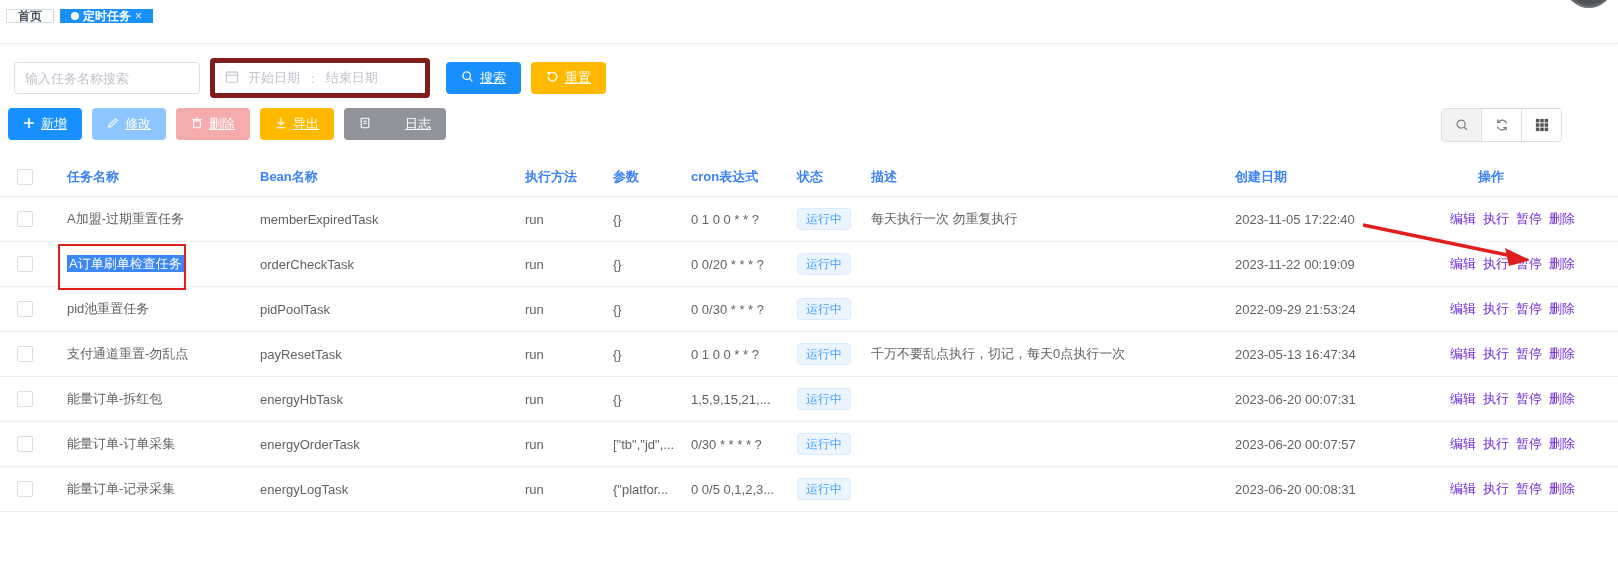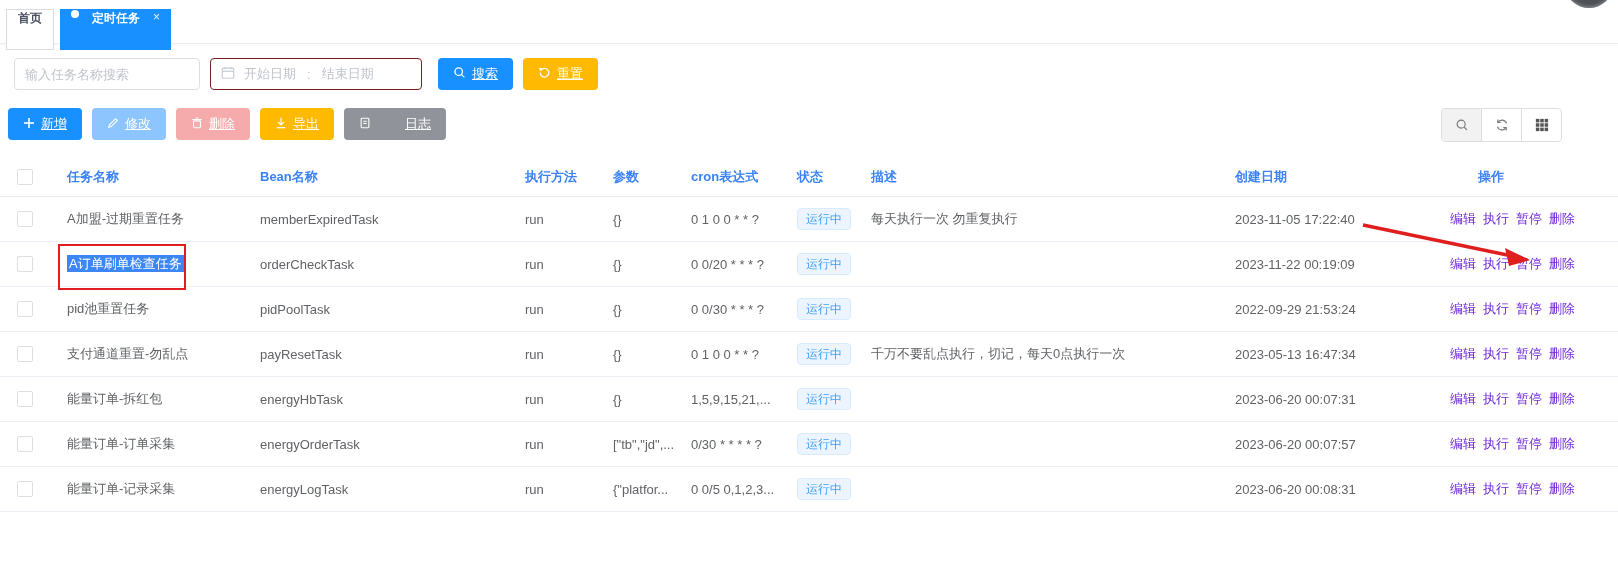--- a/index.html
+++ b/index.html
@@ -3,36 +3,36 @@
 <meta charset="utf-8">
 <style>
   html,body{margin:0;padding:0;background:#fff;}
   .app{position:relative;width:1618px;height:570px;background:#fff;overflow:hidden;
        font-family:"Liberation Sans","DejaVu Sans",sans-serif;color:#606266;}
 
   
   .tabbar{position:absolute;top:0;left:0;width:100%;height:44px;background:#fff;
           border-bottom:1px solid #ededed;box-shadow:0 1px 3px rgba(0,0,0,.04);
           display:flex;align-items:flex-start;padding-top:9px;box-sizing:border-box;}
-  .tab{height:41px;display:flex;align-items:flex-start;font-size:12px;box-sizing:border-box;cursor:pointer;}
+  .tab{height:14px;display:flex;align-items:center;font-size:12px;box-sizing:border-box;cursor:pointer;}
   .tab-home{margin-left:6px;border:1px solid #d8dce5;background:#fff;color:#495060;padding:0 11px;font-weight:bold;}
-  .tab-active{margin-left:6px;background:#1890ff;border:1px solid #1890ff;color:#fff;padding:0 10px;gap:13px;font-weight:bold;}
+  .tab-active{margin-left:6px;background:#1890ff;border:1px solid #1890ff;color:#fff;padding:0 10px;gap:4px;font-weight:bold;}
   .tab-dot{width:8px;height:8px;border-radius:50%;background:#fff;display:inline-block;}
   .tab-close{font-size:12px;font-weight:normal;opacity:.9;}
 
   
   .corner-circle{position:absolute;left:1566px;top:-34px;width:46px;height:42px;border-radius:50%;
                  background:#4e5257;box-shadow:inset 0 -2px 3px rgba(255,255,255,.25);}
 
   
   .search-row{position:absolute;top:58px;left:14px;display:flex;align-items:center;gap:10px;}
   .name-input{width:164px;height:30px;border:1px solid #dcdee2;border-radius:4px;padding:0 10px;
               font-size:13px;color:#606266;outline:none;font-family:inherit;}
   .name-input::placeholder{color:#bfc3cb;}
-  .date-range{width:190px;height:30px;border:1px solid #7f1d1d;border-radius:4px;display:flex;
+  .date-range{width:190px;height:30px;border:5px solid #7f1d1d;border-radius:4px;display:flex;
               align-items:center;padding:0 10px;gap:9px;color:#bfc3cb;font-size:13px;background:#fff;cursor:pointer;}
   .date-range .sep{margin:0 2px;}
   .btn{height:32px;border:none;border-radius:4px;font-size:13px;color:#fff;display:flex;
        align-items:center;gap:6px;padding:0 15px;cursor:pointer;font-family:inherit;text-decoration:underline;}
   .btn svg{flex:0 0 auto;}
   .btn-search{background:#1890ff;margin-left:6px;}
   .btn-reset{background:#ffba00;}
 
   
   .toolbar{position:absolute;top:108px;left:8px;display:flex;gap:10px;}

